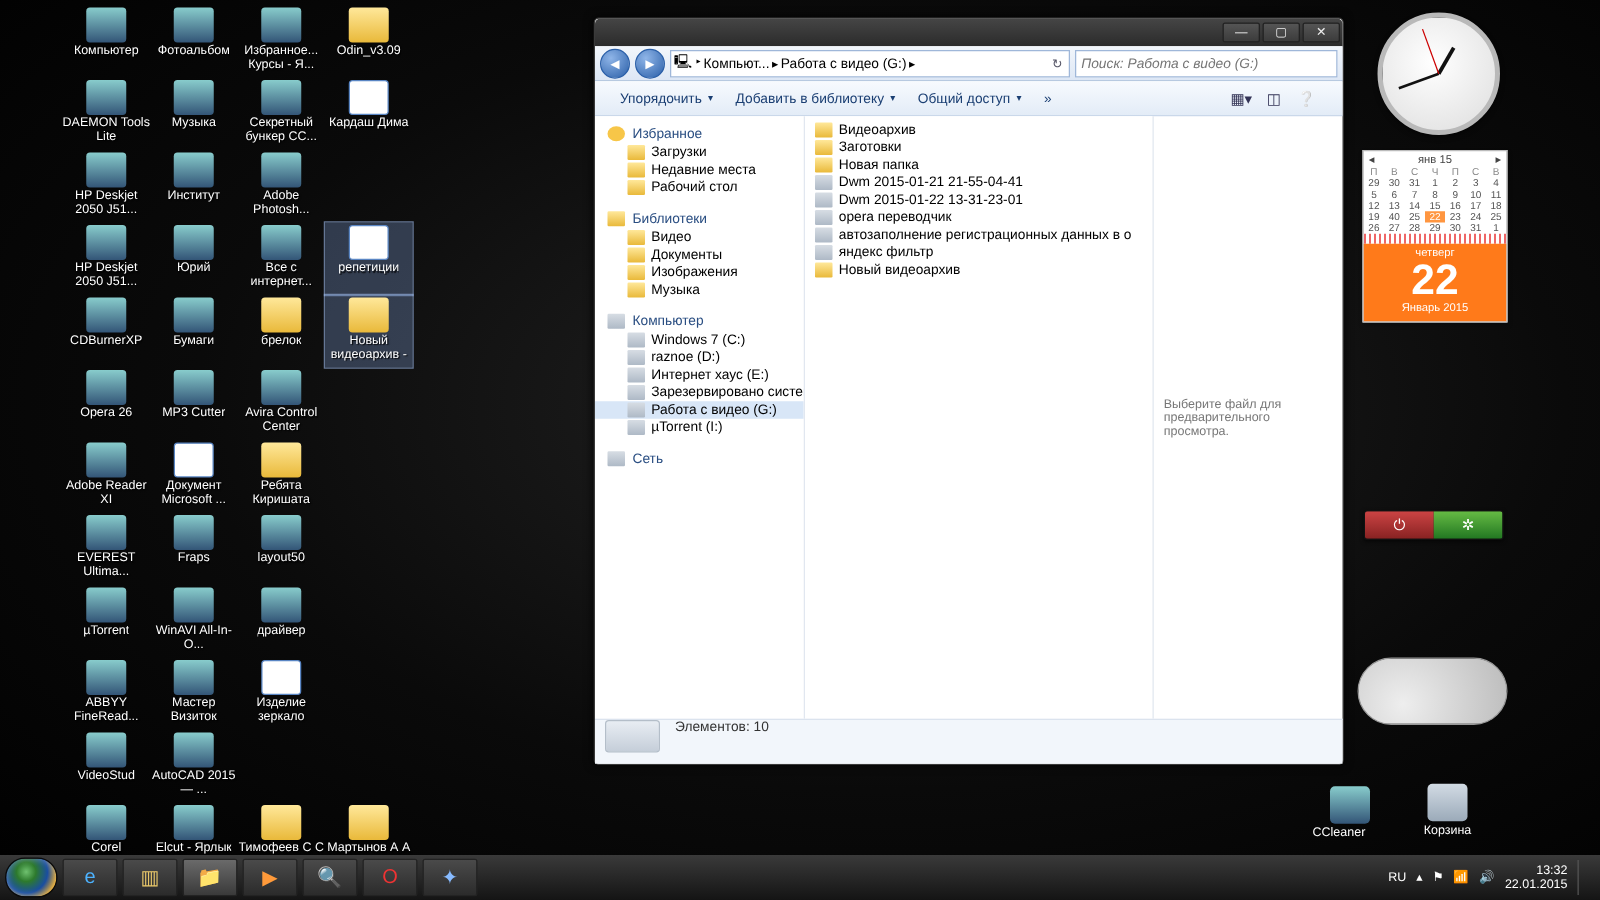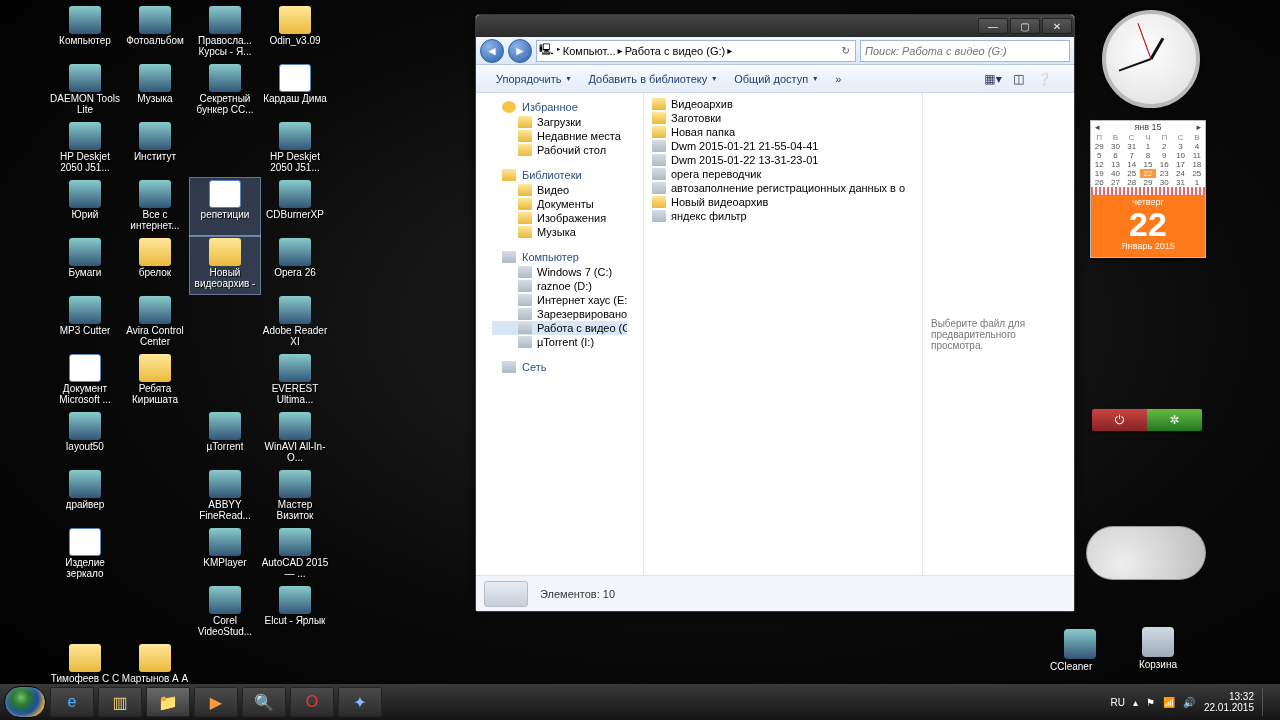--- a/index.html
+++ b/index.html
@@ -22,33 +22,33 @@
 .addr{height:28px;background:linear-gradient(#f2f6fb,#dde7f5);display:flex;align-items:center;padding:0 4px;gap:4px;border-bottom:1px solid #b7c9e0}
 .navbtn{width:24px;height:24px;border-radius:50%;background:radial-gradient(circle at 35% 30%,#8fb5e8,#2a5fa8);border:1px solid #2a5fa8;color:#fff;display:flex;align-items:center;justify-content:center;font-size:12px;cursor:pointer}
 .crumbbar{display:flex;align-items:center;flex:1;background:#fff;border:1px solid #9fb7d9;height:22px;padding:0 2px;gap:2px}
 .search{width:210px;height:22px;border:1px solid #9fb7d9;background:#fff;font-size:11px;font-style:italic;color:#888;padding:0 4px}
 .toolbar{height:28px;background:linear-gradient(#f7fafe,#e3ecf7);border-bottom:1px solid #cad8ea;display:flex;align-items:center;padding:0 20px;gap:18px;font-size:11px;color:#1b3f73}
 .toolbar .menu{cursor:pointer;display:flex;align-items:center;gap:3px}
 .toolbar .drop::after{content:"▾";font-size:8px;margin-left:2px}
 .toolbar .right{margin-left:auto;display:flex;gap:8px;align-items:center}
 .iconbtn{width:18px;height:18px;border:1px solid transparent;display:flex;align-items:center;justify-content:center;font-size:12px;cursor:pointer;color:#335}
 .body{flex:1;display:flex;min-height:0}
-.nav{width:168px;background:#fff;border-right:1px solid #e1e7f0;padding:6px 16px;font-size:11px;overflow:hidden}
+.nav{width:168px;background:#fff;border-right:1px solid #e1e7f0;padding:6px 0;font-size:11px;overflow:hidden}
 .navgrp{margin-bottom:10px}
 .navhdr{padding:2px 10px;color:#2a4e82;display:flex;align-items:center;gap:6px;cursor:pointer}
 .navitem{padding:1px 10px 1px 26px;display:flex;align-items:center;gap:5px;cursor:pointer;white-space:nowrap;overflow:hidden;text-overflow:ellipsis}
 .navitem.sel{background:#d8e6f7}
 .ic{width:14px;height:12px;display:inline-block;flex:0 0 auto}
 .ic.f{background:linear-gradient(#ffe89a,#e9b93a);border-radius:1px}
 .ic.d{background:linear-gradient(#d7dde4,#aeb9c6);border-radius:1px}
 .ic.s{background:#f7c648;border-radius:50%}
 .files{flex:1;background:#fff;padding:4px 6px;font-size:11px;overflow:auto}
 .fitem{padding:1px 2px;display:flex;align-items:center;gap:5px;cursor:pointer;white-space:nowrap}
 .preview{width:152px;border-left:1px solid #e1e7f0;display:flex;align-items:center;justify-content:center;font-size:10px;color:#777;padding:8px}
-.status{height:36px;border-top:1px solid #dbe3ee;background:#f2f6fb;display:flex;align-items:center;padding:0 8px;gap:12px;font-size:11px;color:#333}
+.status{height:36px;border-top:1px solid #dbe3ee;background:#f2f6fb;display:flex;align-items:flex-start;padding:0 8px;gap:12px;font-size:11px;color:#333}
 .status .dimg{width:44px;height:26px;background:linear-gradient(#e8edf3,#c5ced9);border-radius:3px;border:1px solid #b4bec9}
 
 .clockg{position:absolute;right:80px;top:10px;width:98px;height:98px;border-radius:50%;background:radial-gradient(circle at 45% 40%,#fff,#ddd);border:4px solid #b9b9b9;box-shadow:0 2px 4px rgba(0,0,0,.5)}
 .hand{position:absolute;left:50%;top:50%;background:#111;transform-origin:top center}
 .hand.h{width:3px;height:24px;transform:translate(-50%,0) rotate(210deg)}
 .hand.m{width:2px;height:34px;transform:translate(-50%,0) rotate(70deg)}
 .hand.s{width:1px;height:38px;background:#c00;transform:translate(-50%,0) rotate(160deg)}
 .calendar{position:absolute;right:74px;top:120px;width:116px;background:#fff;border:1px solid #bbb;font-size:9px;text-align:center;box-shadow:0 2px 4px rgba(0,0,0,.4)}
 .calhdr{display:flex;justify-content:space-between;padding:1px 4px;color:#444}
 .calgrid{display:grid;grid-template-columns:repeat(7,1fr);font-size:8px;color:#555}
@@ -82,21 +82,21 @@
       <div class="dicon">
         <div class="img exe"></div>
         <div class="lbl">Компьютер</div>
       </div>
       <div class="dicon">
         <div class="img exe"></div>
         <div class="lbl">Фотоальбом</div>
       </div>
       <div class="dicon">
         <div class="img exe"></div>
-        <div class="lbl">Правосла... Курсы - Я...</div>
+        <div class="lbl">Избранное... Курсы - Я...</div>
       </div>
       <div class="dicon">
         <div class="img folder"></div>
         <div class="lbl">Odin_v3.09</div>
       </div>
       <div class="dicon">
         <div class="img exe"></div>
         <div class="lbl">DAEMON Tools Lite</div>
       </div>
       <div class="dicon">
@@ -111,20 +111,24 @@
         <div class="img doc"></div>
         <div class="lbl">Кардаш Дима</div>
       </div>
       <div class="dicon">
         <div class="img exe"></div>
         <div class="lbl">HP Deskjet 2050 J51...</div>
       </div>
       <div class="dicon">
         <div class="img exe"></div>
         <div class="lbl">Институт</div>
+      </div>
+      <div class="dicon">
+        <div class="img exe"></div>
+        <div class="lbl">Adobe Photosh...</div>
       </div>
       <div></div>
       <div class="dicon">
         <div class="img exe"></div>
         <div class="lbl">HP Deskjet 2050 J51...</div>
       </div>
       <div class="dicon">
         <div class="img exe"></div>
         <div class="lbl">Юрий</div>
       </div>
@@ -177,20 +181,24 @@
         <div class="img folder"></div>
         <div class="lbl">Ребята Киришата</div>
       </div>
       <div></div>
       <div class="dicon">
         <div class="img exe"></div>
         <div class="lbl">EVEREST Ultima...</div>
       </div>
       <div class="dicon">
         <div class="img exe"></div>
+        <div class="lbl">Fraps</div>
+      </div>
+      <div class="dicon">
+        <div class="img exe"></div>
         <div class="lbl">layout50</div>
       </div>
       <div></div>
       <div class="dicon">
         <div class="img exe"></div>
         <div class="lbl">µTorrent</div>
       </div>
       <div class="dicon">
         <div class="img exe"></div>
         <div class="lbl">WinAVI All-In-O...</div>
@@ -208,21 +216,21 @@
         <div class="img exe"></div>
         <div class="lbl">Мастер Визиток</div>
       </div>
       <div class="dicon">
         <div class="img doc"></div>
         <div class="lbl">Изделие зеркало</div>
       </div>
       <div></div>
       <div class="dicon">
         <div class="img exe"></div>
-        <div class="lbl">KMPlayer</div>
+        <div class="lbl">VideoStud</div>
       </div>
       <div class="dicon">
         <div class="img exe"></div>
         <div class="lbl">AutoCAD 2015 — ...</div>
       </div>
       <div></div>
       <div></div>
       <div class="dicon">
         <div class="img exe"></div>
         <div class="lbl">Corel VideoStud...</div>
@@ -300,22 +308,22 @@
           </div>
         </div>
    <div class="files" id="files">
           <div class="fitem"><span class="ic f"></span>Видеоархив</div>
           <div class="fitem"><span class="ic f"></span>Заготовки</div>
           <div class="fitem"><span class="ic f"></span>Новая папка</div>
           <div class="fitem"><span class="ic d"></span>Dwm 2015-01-21 21-55-04-41</div>
           <div class="fitem"><span class="ic d"></span>Dwm 2015-01-22 13-31-23-01</div>
           <div class="fitem"><span class="ic d"></span>opera переводчик</div>
           <div class="fitem"><span class="ic d"></span>автозаполнение регистрационных данных в о</div>
+          <div class="fitem"><span class="ic d"></span>яндекс фильтр</div>
           <div class="fitem"><span class="ic f"></span>Новый видеоархив</div>
-          <div class="fitem"><span class="ic d"></span>яндекс фильтр</div>
         </div>
    <div class="preview">Выберите файл для предварительного просмотра.</div>
   </div>
   <div class="status">
    <div class="dimg"></div>
    <span>Элементов: 10</span>
   </div>
  </div>
 
  <div class="clockg">

